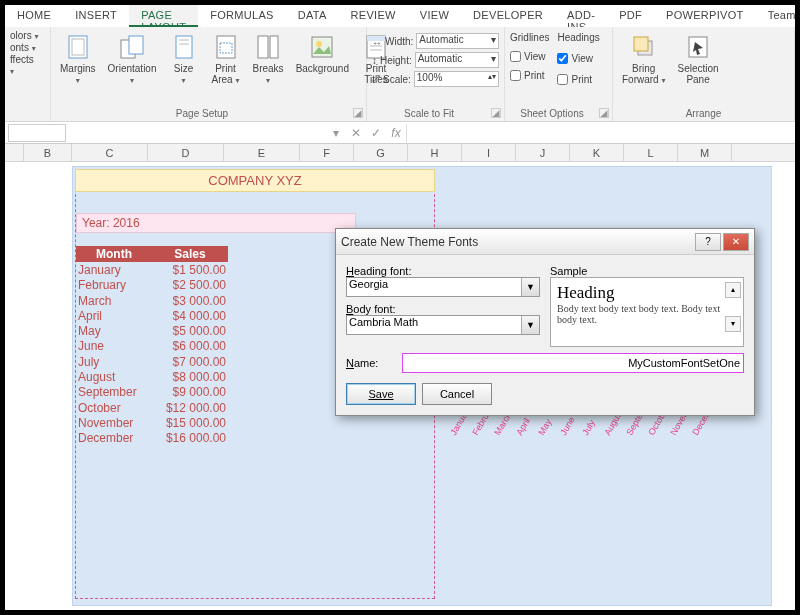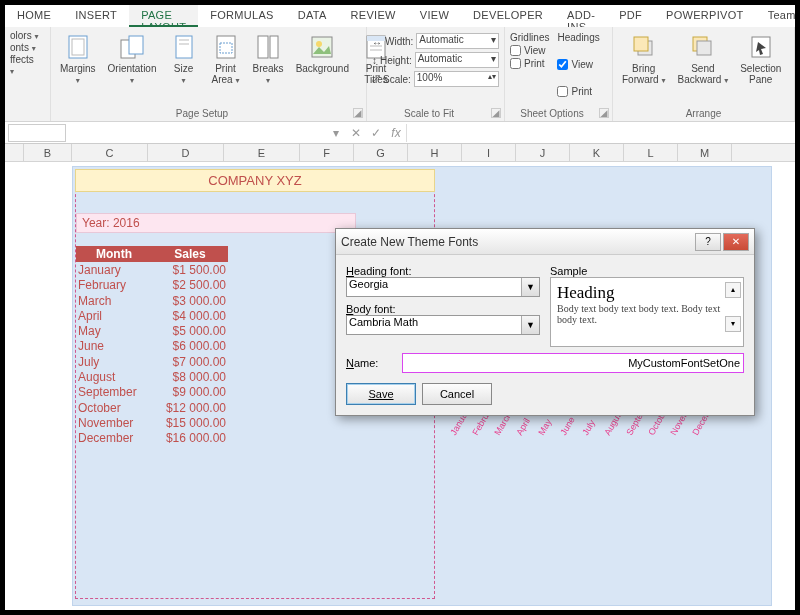--- a/index.html
+++ b/index.html
@@ -186,32 +186,32 @@
             <span>⤢</span>
             <span>Scale:</span>
             <div class="sel" style="flex:1;padding:0 2px;position:relative"><span>100%</span><span style="position:absolute;right:2px;font-size:8px">▴▾</span></div>
           </div>
       </div>
       <div class="ribbon-group-label"><span>Scale to Fit</span><span class="dlg-launch">◢</span></div>
     </div>
 
     <div class="ribbon-group" style="width:108px">
       <div class="mini-pane" style="flex-direction:row;gap:8px">
-        <div style="display:flex;flex-direction:column;gap:2px">
+        <div style="display:flex;flex-direction:column;gap:8px">
           <div>Gridlines</div>
           <label class="chk">
               <input type="checkbox" style="">
               <span>View</span>
             </label>
           <label class="chk">
               <input type="checkbox" style="">
               <span>Print</span>
             </label>
         </div>
-        <div style="display:flex;flex-direction:column;gap:16px">
+        <div style="display:flex;flex-direction:column;gap:10px">
           <div>Headings</div>
           <label class="chk">
               <input type="checkbox" checked="" style="">
               <span>View</span>
             </label>
           <label class="chk">
               <input type="checkbox" style="">
               <span>Print</span>
             </label>
         </div>
@@ -223,30 +223,20 @@
       <div class="ribbon-row">
         <div class="rbtn">
             <div class="rbtn-ico">
               <svg width="26" height="26">
                 <rect x="7" y="7" width="14" height="14" fill="#e8e8e8" stroke="#999"></rect>
                 <rect x="3" y="3" width="14" height="14" fill="#fbe8b8" stroke="#c8a840"></rect>
               </svg>
             </div>
             <div class="rbtn-lbl"><span>Bring
 Forward</span> <span class="dd">▾</span></div>
-          </div>
-        <div class="rbtn">
-            <div class="rbtn-ico">
-              <svg width="26" height="26">
-                <rect x="3" y="3" width="14" height="14" fill="#fbe8b8" stroke="#c8a840"></rect>
-                <rect x="7" y="7" width="14" height="14" fill="#e8e8e8" stroke="#999"></rect>
-              </svg>
-            </div>
-            <div class="rbtn-lbl"><span>Send
-Backward</span> <span class="dd">▾</span></div>
           </div>
         <div class="rbtn">
             <div class="rbtn-ico">
               <svg width="26" height="26">
                 <rect x="4" y="3" width="18" height="20" fill="#fff" stroke="#888"></rect>
                 <path d="M10 8 L18 14 L13 15 L15 20 L12 21 L11 16 L8 18 Z" fill="#444"></path>
               </svg>
             </div>
             <div class="rbtn-lbl">Selection
 Pane</div>

